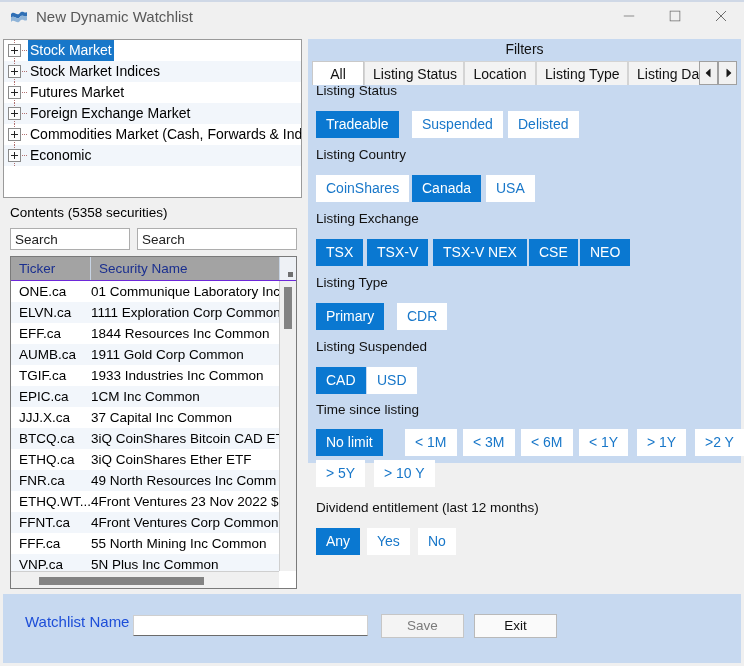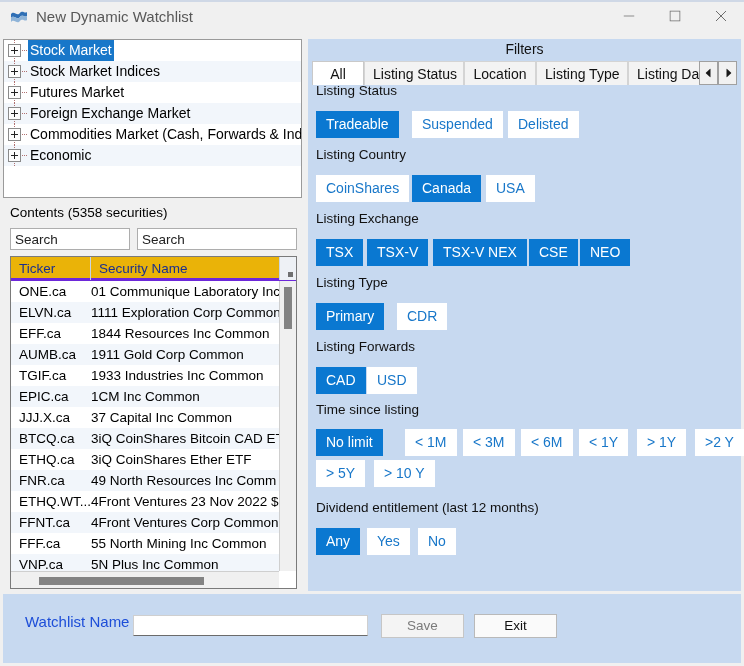--- a/index.html
+++ b/index.html
@@ -48,39 +48,39 @@
     font-family:"Liberation Sans", sans-serif;font-size:13.5px;color:#222;padding:0 4px;outline:none;
   }
   .search-box::placeholder{color:#222;opacity:1;}
   .search-a{left:10px;width:120px;}
   .search-b{left:137px;width:160px;}
 
   .grid-panel{
     position:absolute;left:10px;top:256px;width:287px;height:333px;
     background:#fff;border:1px solid #7a7a7a;box-sizing:border-box;overflow:hidden;
   }
-  .grid-head{position:absolute;left:0;top:0;width:100%;height:24px;background:#eab308;border-bottom:3px solid #6d28d9;box-sizing:border-box;}
+  .grid-head{position:absolute;left:0;top:0;width:100%;height:24px;background:#a3a3a3;border-bottom:1px solid #6d28d9;box-sizing:border-box;}
   .grid-head .col{position:absolute;top:0;height:23px;line-height:23px;font-size:13.5px;color:#1a2f8f;padding-left:8px;box-sizing:border-box;}
   .grid-head .col.c1{left:0;width:80px;border-right:1px solid #c8d4e4;}
   .grid-head .col.c2{left:80px;width:190px;}
   .grid-head .corner{position:absolute;right:0;top:0;width:17px;height:23px;background:#eef1f5;border-left:1px solid #c8d4e4;box-sizing:border-box;}
   .grid-head .corner:after{content:"";position:absolute;right:3px;bottom:3px;width:5px;height:5px;background:#707070;}
   .grid-body{position:absolute;left:0;top:24px;right:17px;bottom:17px;overflow:hidden;}
   .grid-row{position:relative;height:21px;line-height:21px;font-size:13.5px;color:#000;white-space:nowrap;overflow:hidden;}
   .grid-row.alt{background:#f2f6fb;}
   .grid-row .tk{position:absolute;left:8px;top:0;width:76px;overflow:hidden;}
   .grid-row .nm{position:absolute;left:80px;top:0;width:195px;overflow:hidden;}
   .vscroll{position:absolute;right:0;top:24px;width:17px;bottom:17px;background:#f0f0f0;border-left:1px solid #cfcfcf;box-sizing:border-box;}
   .vscroll .thumb{position:absolute;left:4px;top:6px;width:8px;height:42px;background:#838383;}
   .hscroll{position:absolute;left:0;right:17px;bottom:0;height:17px;background:#f0f0f0;border-top:1px solid #cfcfcf;box-sizing:border-box;}
   .hscroll .thumb{position:absolute;left:28px;top:5px;width:165px;height:8px;background:#838383;}
 
   
   .filters-panel{
-    position:absolute;left:308px;top:39px;width:433px;height:552px;
+    position:absolute;left:308px;top:39px;width:433px;height:424px;
     background:#c7d9f0;box-sizing:border-box;
   }
   .filters-title{position:absolute;left:0;top:2px;width:100%;text-align:center;font-size:14px;color:#111;}
   .tabstrip{position:absolute;left:4px;top:22px;right:4px;height:24px;}
   .tab{
     position:absolute;top:0;height:24px;line-height:24px;font-size:14px;color:#111;
     background:#f3f3f3;border:1px solid #d4d4d4;border-bottom:none;box-sizing:border-box;
     text-align:center;white-space:nowrap;padding:0 8px;
   }
   .tab.active{background:#ffffff;border-color:#c9c9c9;}
@@ -296,21 +296,21 @@
         <div class="chip" style="left: 178px; top: 136px;">USA</div>
         <div class="flabel" style="left: 8px; top: 172px;">Listing Exchange</div>
         <div class="chip on" style="left: 8px; top: 200px;">TSX</div>
         <div class="chip on" style="left: 59px; top: 200px;">TSX-V</div>
         <div class="chip on" style="left: 125px; top: 200px;">TSX-V NEX</div>
         <div class="chip on" style="left: 221px; top: 200px;">CSE</div>
         <div class="chip on" style="left: 272px; top: 200px;">NEO</div>
         <div class="flabel" style="left: 8px; top: 236px;">Listing Type</div>
         <div class="chip on" style="left: 8px; top: 264px;">Primary</div>
         <div class="chip" style="left: 89px; top: 264px;">CDR</div>
-        <div class="flabel" style="left: 8px; top: 300px;">Listing Forwards</div>
+        <div class="flabel" style="left: 8px; top: 300px;">Listing Suspended</div>
         <div class="chip on" style="left: 8px; top: 328px;">CAD</div>
         <div class="chip" style="left: 59px; top: 328px;">USD</div>
         <div class="flabel" style="left: 8px; top: 363px;">Time since listing</div>
         <div class="chip on" style="left: 8px; top: 390px;">No limit</div>
         <div class="chip" style="left: 97px; top: 390px;">&lt; 1M</div>
         <div class="chip" style="left: 155px; top: 390px;">&lt; 3M</div>
         <div class="chip" style="left: 213px; top: 390px;">&lt; 6M</div>
         <div class="chip" style="left: 271px; top: 390px;">&lt; 1Y</div>
         <div class="chip" style="left: 329px; top: 390px;">&gt; 1Y</div>
         <div class="chip" style="left: 387px; top: 390px;">&gt;2 Y</div>

